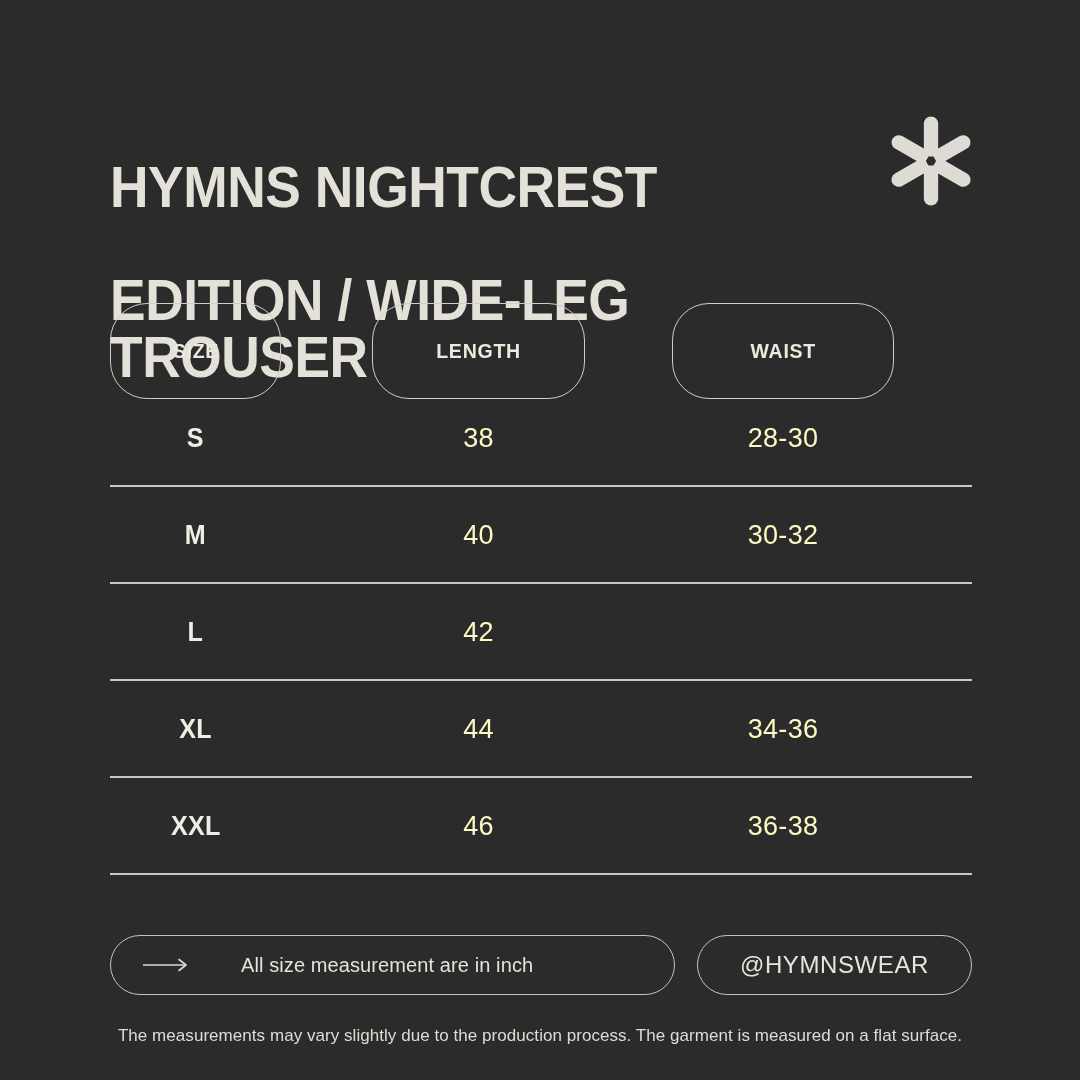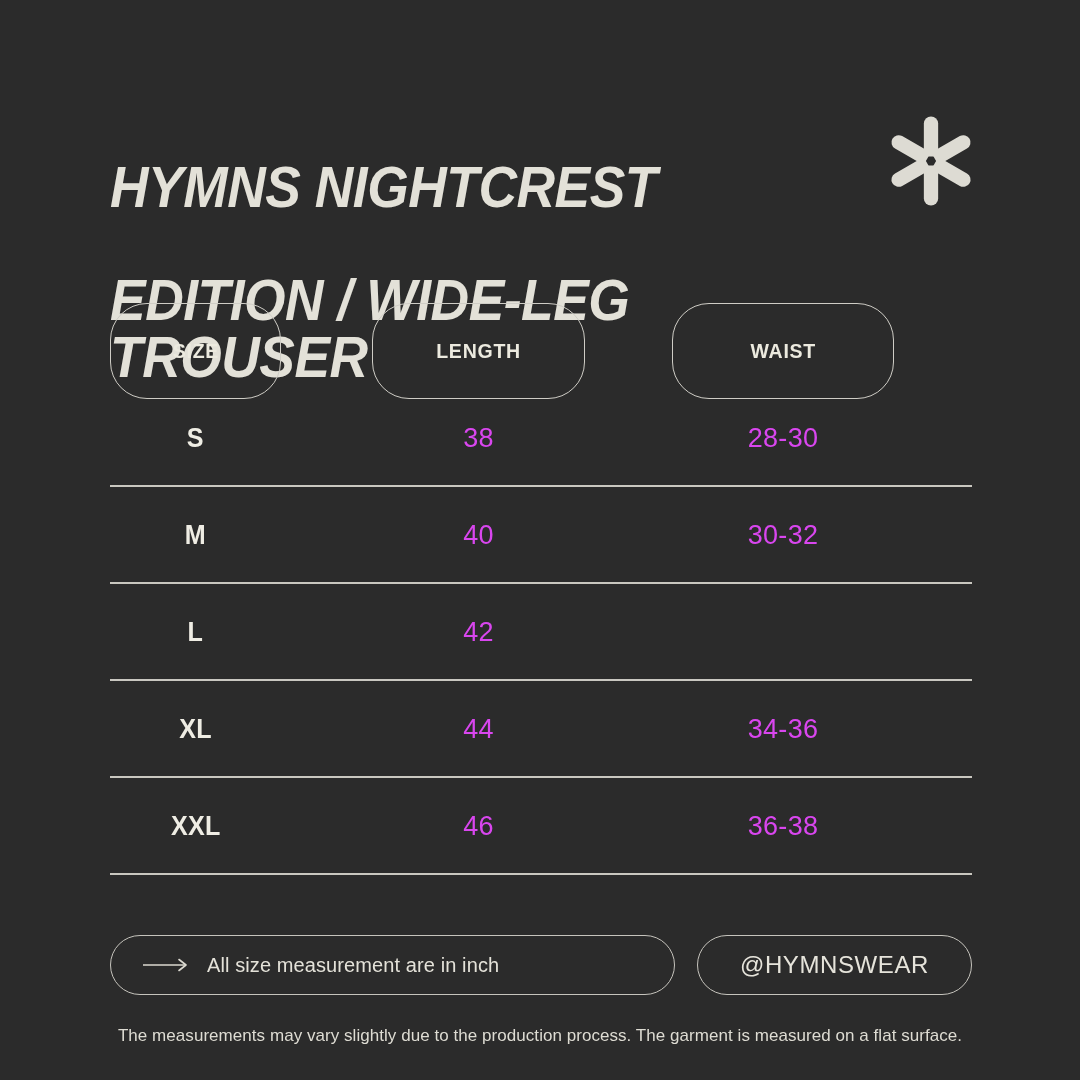--- a/index.html
+++ b/index.html
@@ -24,21 +24,20 @@
 
   
   .header {
     position: absolute;
     left: 110px;
     top: 100px;
     width: 870px;
     display: flex;
     align-items: flex-start;
     justify-content: flex-start;
-    font-style: italic;
   }
   .title {
     font-size: 58px;
     line-height: 0.98;
     font-weight: 700;
     letter-spacing: -0.5px;
     transform: scaleX(0.92);
     transform-origin: left top;
     color: #e3e1d8;
     white-space: pre-line;
@@ -123,21 +122,21 @@
     font-weight: 700;
     letter-spacing: 0.4px;
     transform: scaleX(0.93);
     color: #efedE4;
   }
   .cell-length span,
   .cell-waist span {
     font-size: 27px;
     font-weight: 400;
     letter-spacing: 0.3px;
-    color: #d946ef;
+    color: #fef9c3;
   }
 
   
   .footer {
     position: absolute;
     left: 110px;
     top: 935px;
     width: 862px;
     height: 60px;
   }
@@ -148,20 +147,21 @@
     border: 1.5px solid #c6c4bd;
     border-radius: 30px;
     box-sizing: border-box;
     display: flex;
     align-items: center;
   }
   .foot-note {
     left: 0;
     width: 565px;
     padding-left: 32px;
+    gap: 34px;
   }
   .foot-note .arrow-icon {
     width: 46px;
     height: 14px;
     flex: 0 0 46px;
     margin-right: 18px;
   }
   .foot-note .arrow-icon svg { display: block; width: 100%; height: 100%; }
   .foot-note span {
     font-size: 20px;

